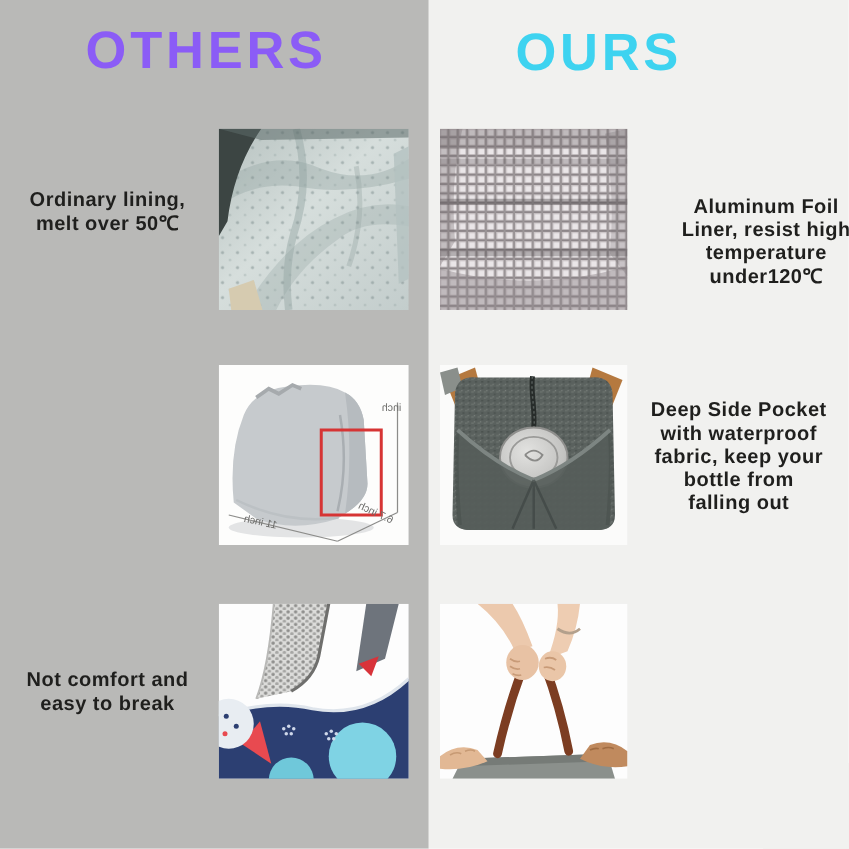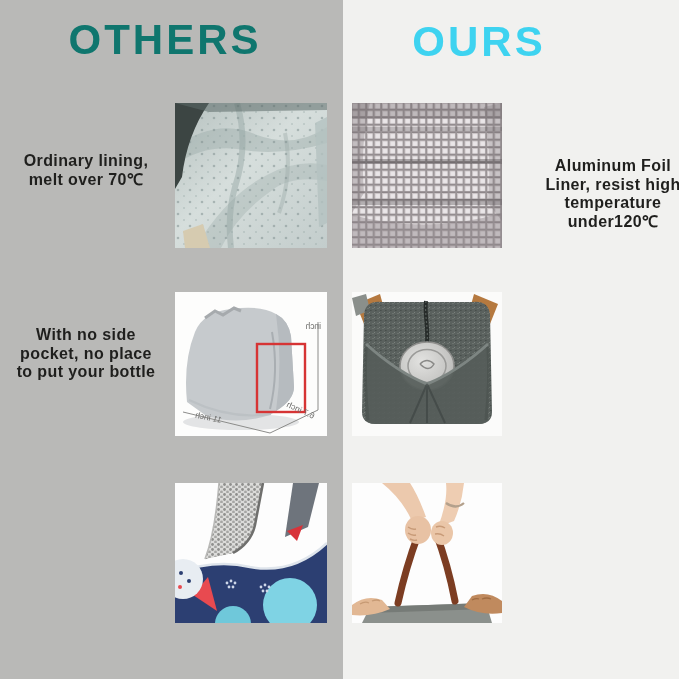--- a/index.html
+++ b/index.html
@@ -7,21 +7,21 @@
     position:relative; width:679px; height:679px; overflow:hidden;
     font-family:"Liberation Sans", sans-serif;
   }
   .half { position:absolute; top:0; height:679px; }
   .half-left  { left:0; width:343px; background:#b9b9b7; }
   .half-right { left:343px; width:336px; background:#f1f1ef; }
   .title {
     position:absolute; top:16px; text-align:center;
     font-size:42px; font-weight:bold; letter-spacing:3px;
   }
-  .title-others { left:0; width:330px; color:#0f766e; }
+  .title-others { left:0; width:330px; color:#8b5cf6; }
   .title-ours   { left:343px; width:272px; color:#3ed3f0; top:18px; }
   .feature-text {
     position:absolute; width:172px; text-align:center;
     font-size:16px; font-weight:bold; line-height:18.5px;
     letter-spacing:0.4px; color:#1f1f1d; white-space:pre-line;
   }
   .ft-l1 { left:0;   top:152px; }
   .ft-r1 { left:527px; top:131px;margin-top:26px; }
   .ft-l2 { left:0;   top:326px; }
   .ft-r2 { left:505px; top:320px; }
@@ -42,21 +42,21 @@
 
 <div class="canvas">
 
   <div class="half half-left"></div>
   <div class="half half-right"></div>
 
   <div class="title title-others">OTHERS</div>
   <div class="title title-ours">OURS</div>
 
   <div class="feature-text ft-l1">Ordinary lining,
-melt over 70℃</div>
+melt over 50℃</div>
 
   <div class="photo ph-l1">
     <svg viewBox="0 0 152 145" preserveAspectRatio="none">
       <defs>
         <linearGradient id="linbg" x1="0" y1="0" x2="1" y2="1">
           <stop offset="0" stop-color="#b6c1bf"></stop>
           <stop offset="0.45" stop-color="#d6dedc"></stop>
           <stop offset="1" stop-color="#c3cdcc"></stop>
         </linearGradient>
         <pattern id="ldots" width="12" height="12" patternUnits="userSpaceOnUse">
@@ -95,23 +95,20 @@
       <path d="M0,112 Q75,132 150,110 L150,145 L0,145 Z" fill="#8d8689" opacity="0.45"></path>
       <path d="M0,0 L18,0 Q8,40 12,90 L0,110 Z" fill="#7a7376" opacity="0.35"></path>
       <path d="M150,0 L132,4 Q140,50 136,100 L150,118 Z" fill="#7a7376" opacity="0.3"></path>
     </svg>
   </div>
   <div class="feature-text ft-r1">Aluminum Foil
 Liner, resist high
 temperature
 under120℃</div>
 
-  <div class="feature-text ft-l2">With no side
-pocket, no place
-to put your bottle</div>
 
   <div class="photo ph-l2">
     <svg viewBox="0 0 152 144" preserveAspectRatio="none">
       <rect width="152" height="144" fill="#fdfdfc"></rect>
       <ellipse cx="66" cy="130" rx="58" ry="8" fill="#e3e4e5"></ellipse>
       <path d="M20,40 Q28,20 56,17 Q86,13 101,22 Q113,28 116,44 L119,95 Q119,108 101,119 L95,123 Q60,134 30,123 L12,110 Q8,70 20,40 Z" fill="#c6cacd"></path>
       <path d="M101,22 Q113,28 116,44 L119,95 Q119,108 101,119 Q108,70 101,22 Z" fill="#b6bbbf"></path>
       <path d="M97,40 Q104,80 95,117" stroke="#a9aeb2" stroke-width="2" fill="none"></path>
       <path d="M30,26 l10,-7 l8,4 l11,-7 l7,3" stroke="#a6aaad" stroke-width="3" fill="none"></path>
       <path d="M14,108 Q55,128 96,122" stroke="#b9bec2" stroke-width="2" fill="none" opacity="0.8"></path>
@@ -150,21 +147,28 @@
       <ellipse cx="75" cy="74" rx="27" ry="24" fill="url(#can)" stroke="#8f8f8d" stroke-width="1.5"></ellipse>
       <ellipse cx="75" cy="74" rx="19" ry="16.5" fill="none" stroke="#9a9a98" stroke-width="1.5"></ellipse>
       <path d="M68,72 q7,-7 14,0 q-5,9 -14,0" stroke="#8a8a88" stroke-width="1.5" fill="none"></path>
       <path d="M14,52 Q45,80 75,92 Q105,80 136,52 L136,126 Q136,132 126,132 L24,132 Q14,132 14,126 Z" fill="#565d5a" opacity="0.92"></path>
       <path d="M14,52 Q45,80 75,92 Q105,80 136,52" stroke="#7d8582" stroke-width="3" fill="none"></path>
       <path d="M75,92 L58,131 M75,92 L93,131 M75,94 L75,131" stroke="#3b413f" stroke-width="2" opacity="0.6" fill="none"></path>
       <path d="M14,55 Q12,90 16,128" stroke="#464d4a" stroke-width="3" opacity="0.5" fill="none"></path>
       <path d="M136,55 Q138,90 134,128" stroke="#464d4a" stroke-width="3" opacity="0.5" fill="none"></path>
     </svg>
   </div>
-
+  <div class="feature-text ft-r2">Deep Side Pocket
+with waterproof
+fabric, keep your
+bottle from
+falling out</div>
+
+  <div class="feature-text ft-l3">Not comfort and
+easy to break</div>
 
   <div class="photo ph-l3">
     <svg viewBox="0 0 152 140" preserveAspectRatio="none">
       <defs>
         <pattern id="knit" width="6" height="5" patternUnits="userSpaceOnUse">
           <rect width="6" height="5" fill="#dcdcda"></rect>
           <circle cx="1.5" cy="1.5" r="1.4" fill="#8f8f8d"></circle>
           <circle cx="4.5" cy="4" r="1.4" fill="#a6a6a4"></circle>
         </pattern>
       </defs>

